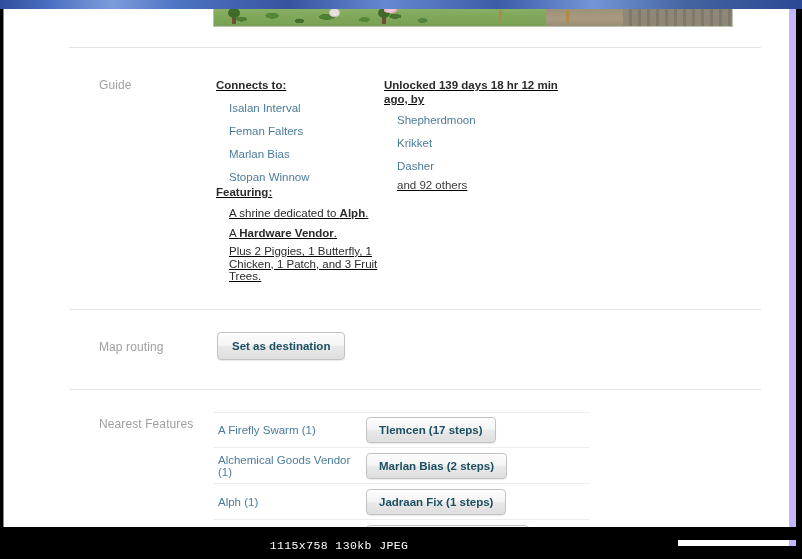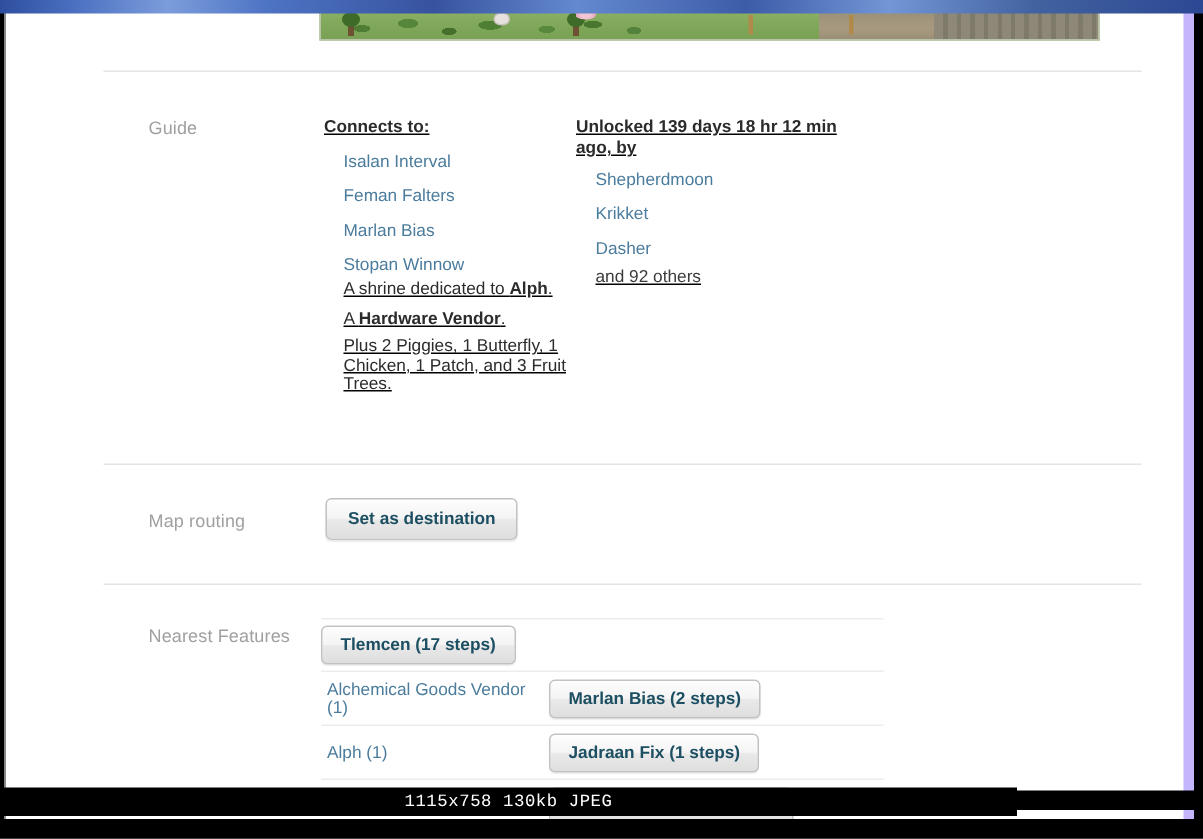--- a/index.html
+++ b/index.html
@@ -238,21 +238,21 @@
     color: #4b7c9c;
     padding-left: 4px;
     cursor: pointer;
   }
   .nf-button-cell { flex: 1; }
   .nf-button { padding: 6px 12px; }
 
   
   #status-strip {
     position: absolute;
-    left: 0; bottom: 15px;
+    left: 0; bottom: 4px;
     width: 678px;
     height: 19px;
     background: #000000;
     z-index: 30;
     display: flex;
     align-items: center;
     justify-content: center;
   }
   #status-text {
     color: #ffffff;
@@ -325,20 +325,21 @@
           <a class="link-item">Krikket</a>
         </li>
         <li>
           <a class="link-item">Dasher</a>
         </li>
       </ul>
       <div class="plain-item">and 92 others</div>
     </div>
 
     <div class="guide-col" id="guide-col-featuring">
+      <div class="col-heading">Featuring:</div>
 
       <div class="feature-line">
         <span>A shrine dedicated to </span><b>Alph</b><span>.</span>
       </div>
 
       <div class="feature-line">
         <span>A </span><b>Hardware Vendor</b><span>.</span>
       </div>
 
       <div class="feature-line" id="feature-plus">Plus 2 Piggies, 1 Butterfly, 1 Chicken, 1 Patch, and 3 Fruit Trees.</div>
@@ -354,20 +355,21 @@
   </div>
 
   <div class="section-rule" style="top:389px;"></div>
 
   <div id="nearest-section">
     <div class="row-label" style="top:417px;">Nearest Features</div>
 
     <div id="nearest-table">
 
       <div class="nf-row">
+        <div class="nf-name">A Firefly Swarm (1)</div>
         <div class="nf-button-cell">
           <div class="ui-button nf-button">Tlemcen (17 steps)</div>
         </div>
       </div>
 
       <div class="nf-row">
         <div class="nf-name">Alchemical Goods Vendor (1)</div>
         <div class="nf-button-cell">
           <div class="ui-button nf-button">Marlan Bias (2 steps)</div>
         </div>

